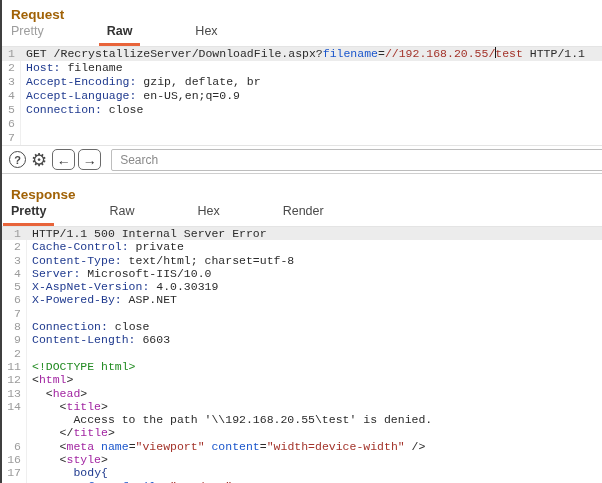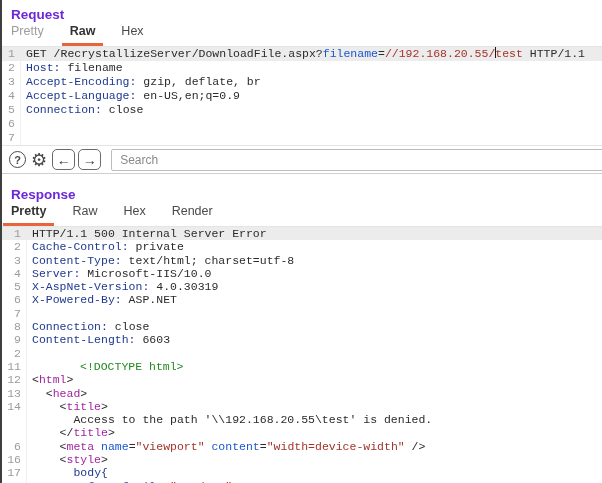--- a/index.html
+++ b/index.html
@@ -6,28 +6,29 @@
   html,body { background:#ffffff; }
   #screen {
     position:relative;
     width:602px; height:483px;
     background:#ffffff;
     border-left:2px solid #3f3f3f;
     overflow:hidden;
     font-family:"Liberation Sans", sans-serif;
   }
   .panel-title {
-    font-size:13.5px; font-weight:bold; color:#6d28d9;
+    font-size:13.5px; font-weight:bold; color:#a16207;
     padding:7px 0 0 9px;
   }
   .tabs {
     display:flex; align-items:flex-end;
     padding:7px 0 0 1px;
     border-bottom:1px solid #e4e4e4;
     height:25px;
+    gap:37px;
   }
   .tab {
     font-size:12.5px; color:#4a4a4a;
     padding:3px 8px 5px 8px;
     margin-right:10px;
     border-bottom:3px solid transparent;
     cursor:pointer;
     white-space:nowrap;
   }
   .tab.sel { color:#333; font-weight:bold; border-bottom-color:#e8643a; }
@@ -44,21 +45,21 @@
   }
   .code-row.hl .ln { border-right-color:#ececec; }
   .req .ln { width:19px; }
   .resp .ln { width:25px; }
   .cl { white-space:pre; padding-left:5px; }
   .tk-p  { color:#2b2b2b; }
   .tk-h  { color:#1f3a8f; }
   .tk-pn { color:#1a56cc; }
   .tk-pv { color:#a3332a; }
   .tk-tag{ color:#a225a2; }
-  .tk-gr { color:#228b22;margin-left:48px; }
+  .tk-gr { color:#228b22; }
   .caret {
     display:inline-block; width:1px; height:11px;
     background:#1a1a1a; vertical-align:-1px; margin-right:-1px;
   }
 
   .searchbar {
     display:flex; align-items:center;
     height:29px;
     border-top:1px solid #e4e4e4;
     border-bottom:1px solid #cfcfcf;

